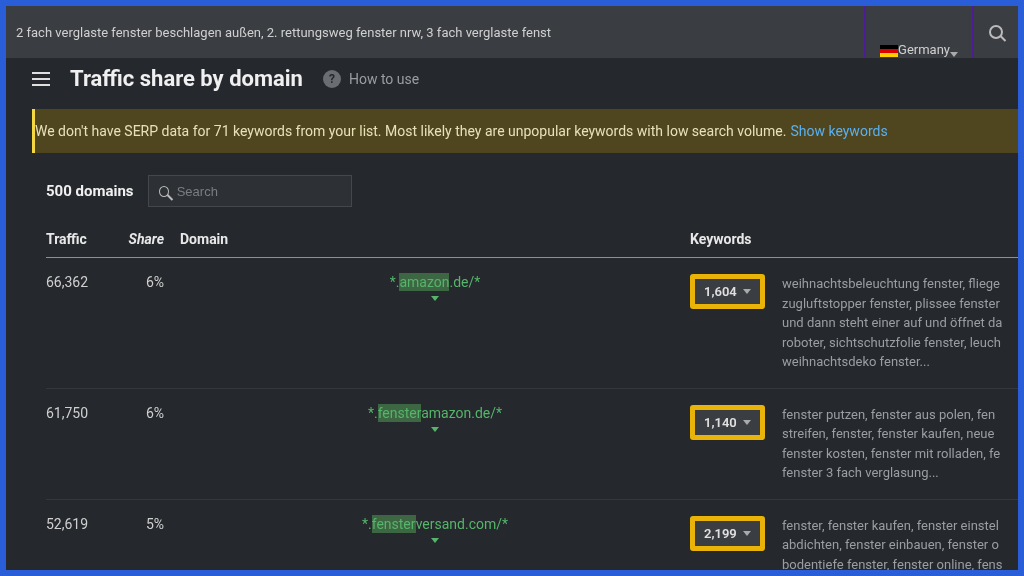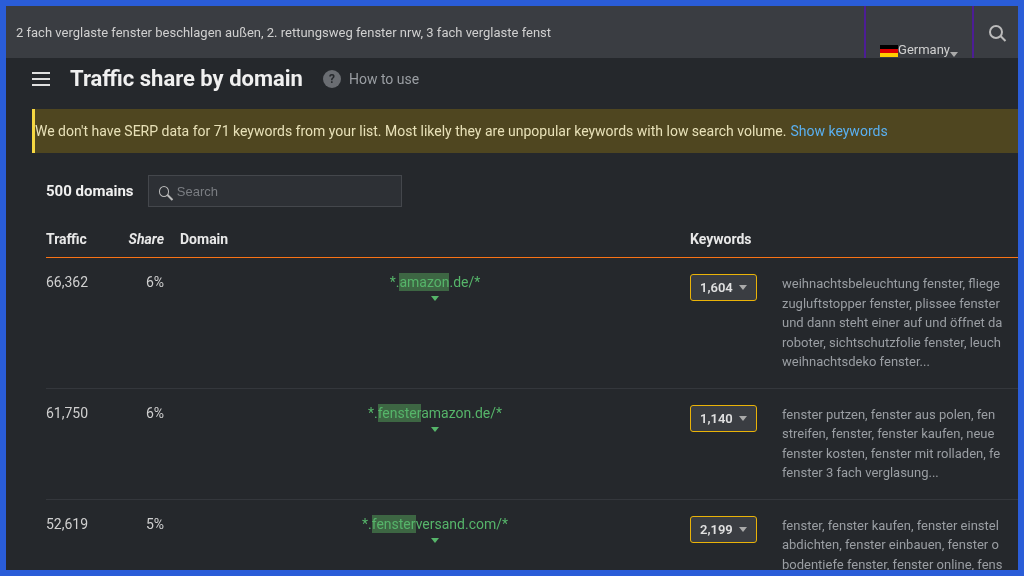--- a/index.html
+++ b/index.html
@@ -147,21 +147,21 @@
   }
   .domain-count {
     font-weight: 700;
     font-size: 15px;
     color: #f0f0f0;
   }
   .search-box {
     background: #2d3035;
     border: 1px solid #44474c;
     height: 32px;
-    width: 254px;
+    width: 204px;
     display: flex;
     align-items: center;
     padding: 0 10px;
     gap: 8px;
   }
   .search-box input {
     background: transparent;
     border: none;
     outline: none;
     color: #d0d0d0;
@@ -204,21 +204,21 @@
   }
   .caret-green {
     width: 0; height: 0;
     border-left: 4px solid transparent;
     border-right: 4px solid transparent;
     border-top: 5px solid #56b56a;
     display: inline-block;
   }
   .kw-btn {
     background: #3a3d42;
-    border: 1px solid #eab308;
+    border: 5px solid #eab308;
     border-radius: 3px;
     padding: 5px 9px;
     color: #e0e0e0;
     font-size: 13px;
     display: inline-flex;
     align-items: center;
     gap: 6px;
     cursor: pointer;
     font-weight: 600;
   }

